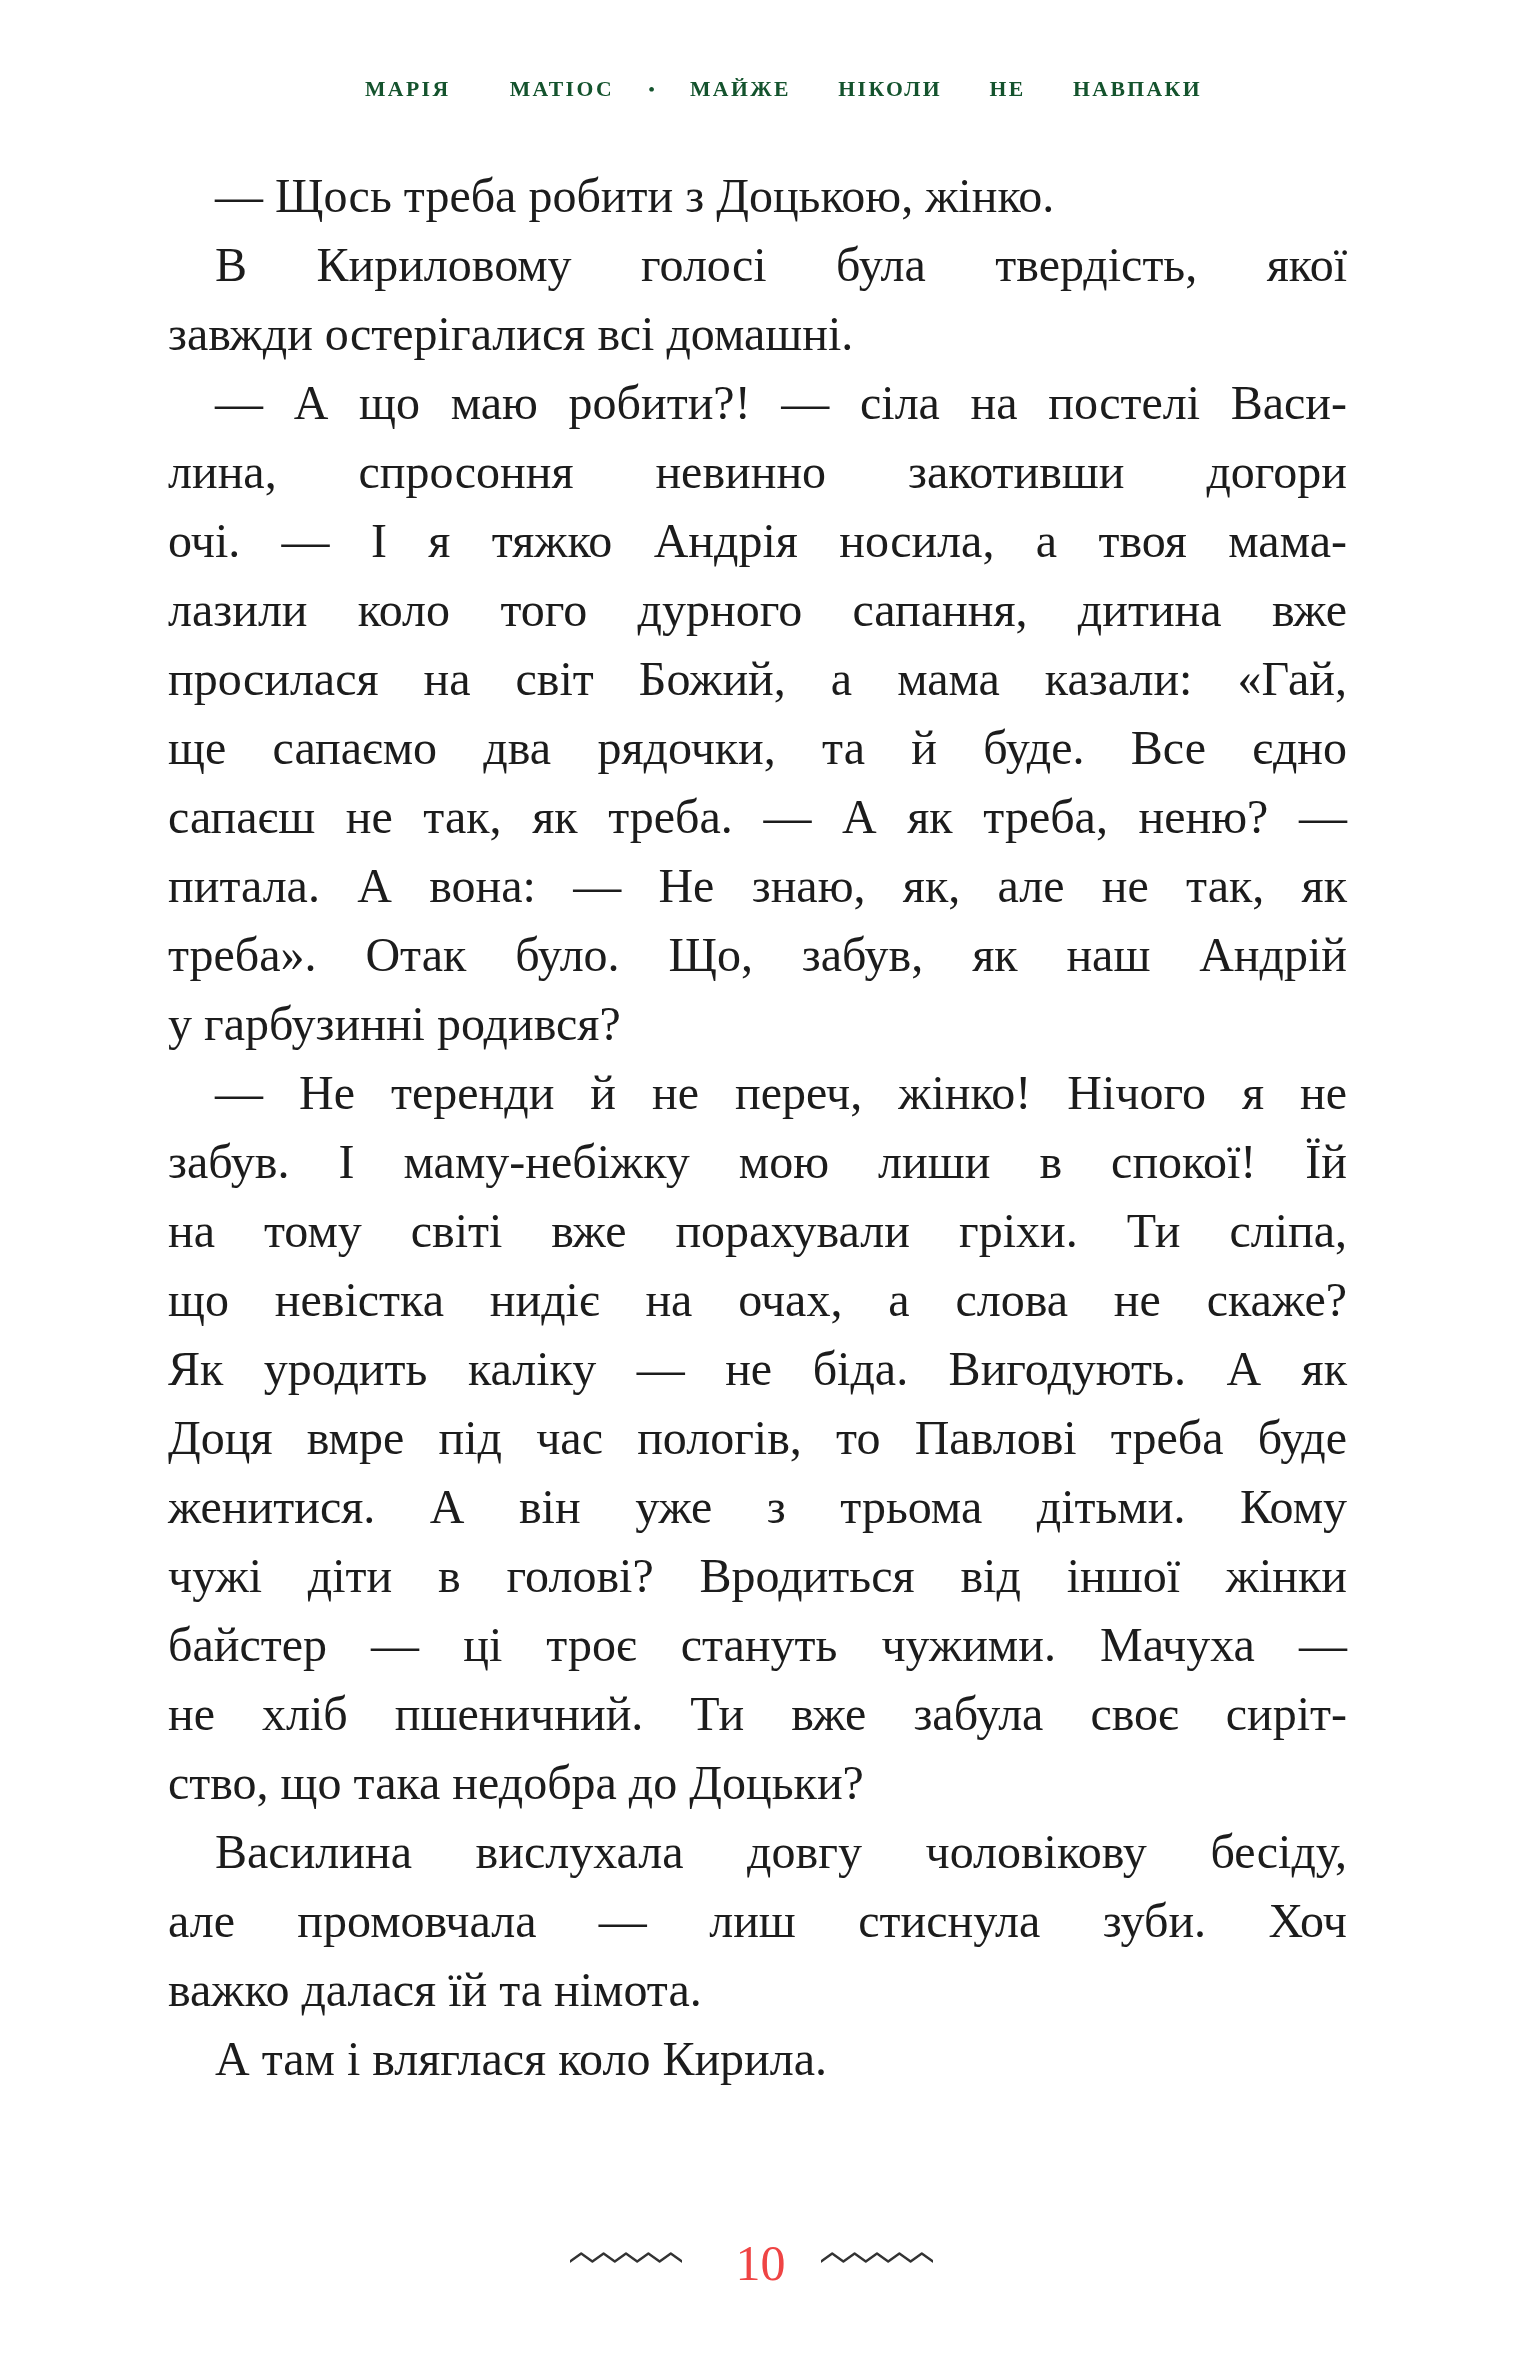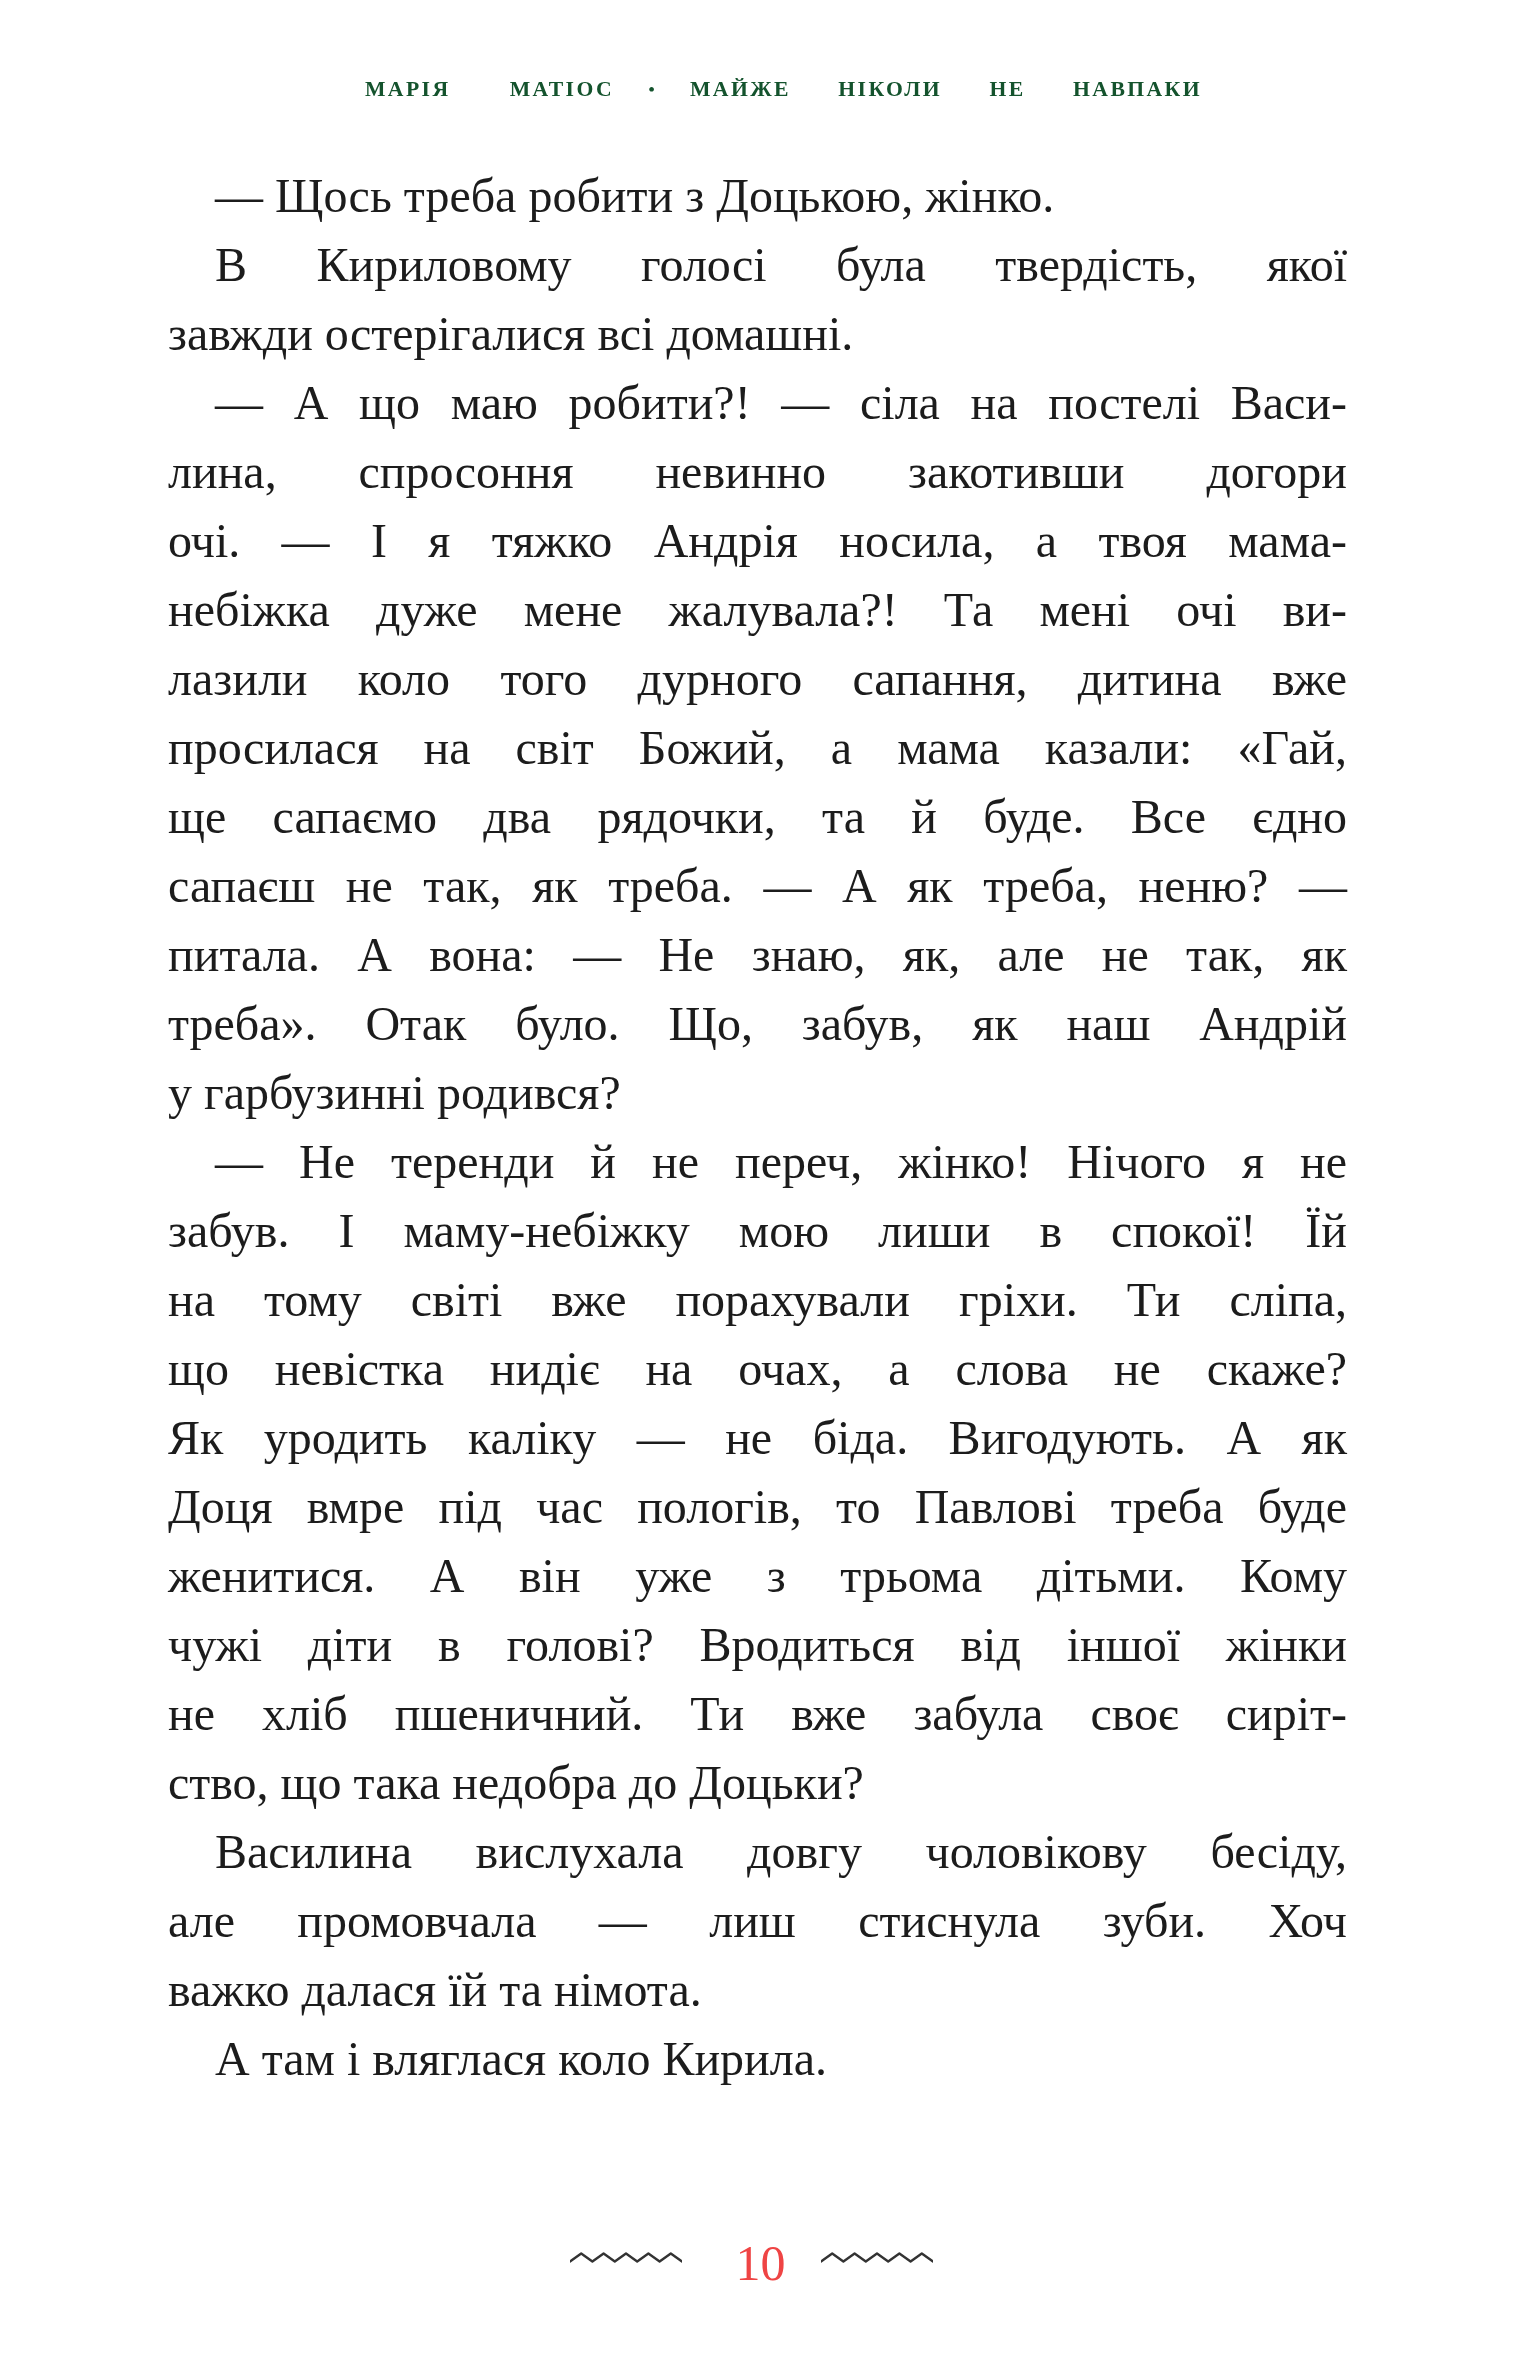--- a/index.html
+++ b/index.html
@@ -53,36 +53,36 @@
   <span class="rh-title">МАЙЖЕ НІКОЛИ НЕ НАВПАКИ</span>
 </header>
 
 <main class="text-block">
   <div class="line indent last">— Щось треба робити з Доцькою, жінко.</div>
   <div class="line indent">В Кириловому голосі була твердість, якої</div>
   <div class="line last">завжди остерігалися всі домашні.</div>
   <div class="line indent">— А що маю робити?! — сіла на постелі Васи-</div>
   <div class="line">лина, спросоння невинно закотивши догори</div>
   <div class="line">очі. — І я тяжко Андрія носила, а твоя мама-</div>
-  <div class="line">небіжка дуже мене жалувала?! Та мені очі ви-</div>
   <div class="line">лазили коло того дурного сапання, дитина вже</div>
   <div class="line">просилася на світ Божий, а мама казали: «Гай,</div>
   <div class="line">ще сапаємо два рядочки, та й буде. Все єдно</div>
   <div class="line">сапаєш не так, як треба. — А як треба, неню? —</div>
   <div class="line">питала. А вона: — Не знаю, як, але не так, як</div>
   <div class="line">треба». Отак було. Що, забув, як наш Андрій</div>
   <div class="line last">у гарбузинні родився?</div>
   <div class="line indent">— Не теренди й не переч, жінко! Нічого я не</div>
   <div class="line">забув. І маму-небіжку мою лиши в спокої! Їй</div>
   <div class="line">на тому світі вже порахували гріхи. Ти сліпа,</div>
   <div class="line">що невістка нидіє на очах, а слова не скаже?</div>
   <div class="line">Як уродить каліку — не біда. Вигодують. А як</div>
   <div class="line">Доця вмре під час пологів, то Павлові треба буде</div>
   <div class="line">женитися. А він уже з трьома дітьми. Кому</div>
   <div class="line">чужі діти в голові? Вродиться від іншої жінки</div>
+  <div class="line">байстер — ці троє стануть чужими. Мачуха —</div>
   <div class="line">не хліб пшеничний. Ти вже забула своє сиріт-</div>
   <div class="line last">ство, що така недобра до Доцьки?</div>
   <div class="line indent">Василина вислухала довгу чоловікову бесіду,</div>
   <div class="line">але промовчала — лиш стиснула зуби. Хоч</div>
   <div class="line last">важко далася їй та німота.</div>
   <div class="line indent last">А там і вляглася коло Кирила.</div>
 </main>
 
 <footer class="folio">
   <svg class="wave wave-left" viewBox="0 0 140 16" preserveAspectRatio="none">

